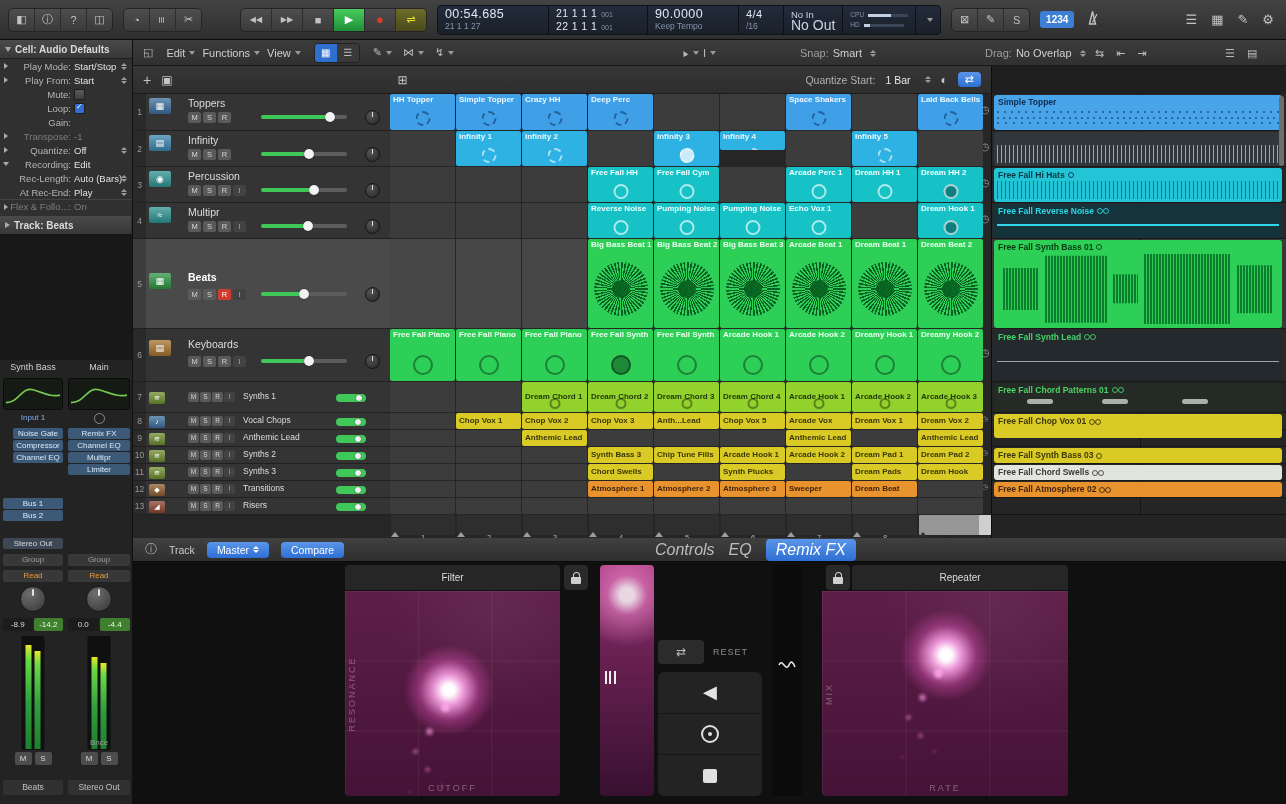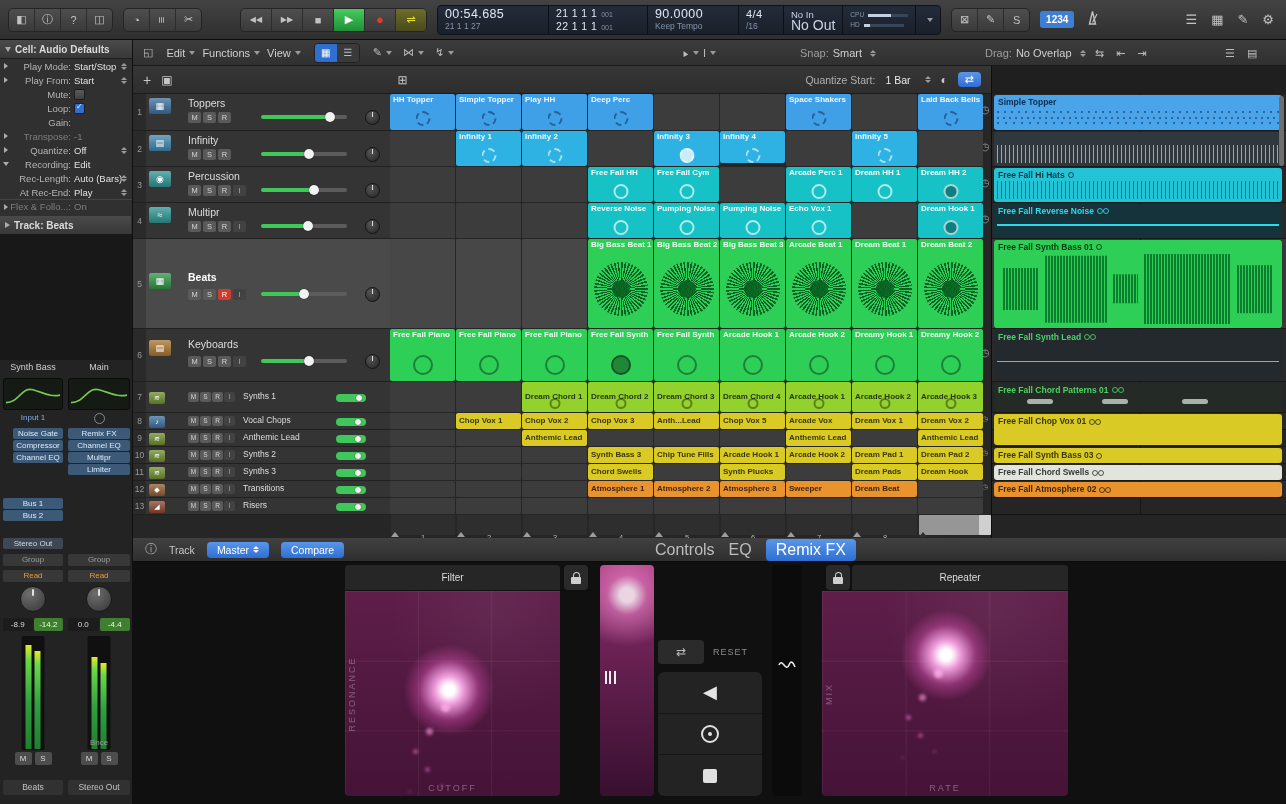--- a/index.html
+++ b/index.html
@@ -150,21 +150,21 @@
   #tscroll{position:absolute;right:2px;top:30px;width:5px;height:70px;background:#6e6e6e;border-radius:3px;}
   #tbottom{position:absolute;left:0;right:0;bottom:0;height:23px;background:#242424;border-top:1px solid #141414;}
   .corner{position:absolute;background:#cfcfcf;border-radius:1px;}
   
   #bottompanel{position:absolute;left:133px;top:538px;width:1153px;height:266px;background:#101010;overflow:hidden;}
   #pbar{position:absolute;left:0;top:0;right:0;height:24px;box-sizing:border-box;
     background:linear-gradient(#404040,#2f2f2f);border-bottom:1px solid #0b0b0b;
     display:flex;align-items:center;padding:0 12px;gap:12px;font-size:10.5px;color:#c8c8c8;}
   .bluepill{background:linear-gradient(#5a95e8,#2e6fd4);color:#fff;border-radius:4px;padding:2px 10px;font-size:10.5px;display:flex;align-items:center;}
   #ptabs{position:absolute;left:522px;top:0;height:24px;display:flex;align-items:center;gap:14px;}
-  .ptab{color:#bdbdbd;}
+  .ptab{color:#bdbdbd;font-style:italic;}
   .ptab.active{background:linear-gradient(#5a95e8,#2e6fd4);color:#fff;border-radius:4px;padding:2px 10px;}
   .padheader{position:absolute;height:25px;background:#262626;border-radius:4px 4px 0 0;color:#dcdcdc;font-size:10px;display:flex;align-items:center;justify-content:center;}
   .lockbtn{position:absolute;width:24px;height:25px;background:#2a2a2a;border-radius:4px;display:flex;align-items:center;justify-content:center;}
   .lock{width:10px;height:7px;background:#cfcfcf;border-radius:1px;position:relative;margin-top:5px;}
   .lock:before{content:"";position:absolute;left:1.5px;top:-5px;width:7px;height:5px;border:1.5px solid #cfcfcf;border-bottom:none;border-radius:4px 4px 0 0;box-sizing:border-box;}
   .xypad{position:absolute;border-radius:0 0 4px 4px;overflow:hidden;
     background:radial-gradient(circle at 70% 10%,rgba(255,255,255,.05),transparent 45%),linear-gradient(180deg,#5e1e49,#451337);}
   .xypad:before{content:"";position:absolute;inset:0;
     background:linear-gradient(rgba(255,255,255,.06) 1px,transparent 1px) 0 0/100% 34%,
                linear-gradient(90deg,rgba(255,255,255,.06) 1px,transparent 1px) 0 0/34% 100%;}
@@ -532,21 +532,21 @@
         <span class="clockic" style="top: 38px; font-size: 10px;">◷</span>
         <div class="cell" style="left: 257px; top: 28px; width: 65px; height: 36px; background: rgb(63, 160, 232); color: rgb(236, 246, 255);">
           <div class="cnm">HH Topper</div>
           <span class="ring dkdash" style="width: 15px; height: 15px; top: 17px;"></span>
         </div>
         <div class="cell" style="left: 323px; top: 28px; width: 65px; height: 36px; background: rgb(63, 160, 232); color: rgb(236, 246, 255);">
           <div class="cnm">Simple Topper</div>
           <span class="ring dkdash" style="width: 15px; height: 15px; top: 17px;"></span>
         </div>
         <div class="cell" style="left: 389px; top: 28px; width: 65px; height: 36px; background: rgb(63, 160, 232); color: rgb(236, 246, 255);">
-          <div class="cnm">Play HH</div>
+          <div class="cnm">Crazy HH</div>
           <span class="ring dkdash" style="width: 15px; height: 15px; top: 17px;"></span>
         </div>
         <div class="cell" style="left: 455px; top: 28px; width: 65px; height: 36px; background: rgb(63, 160, 232); color: rgb(236, 246, 255);">
           <div class="cnm">Deep Perc</div>
           <span class="ring dkdash" style="width: 15px; height: 15px; top: 17px;"></span>
         </div>
         <div class="slot" style="left: 521px; top: 28px; width: 65px; height: 36px;"></div>
         <div class="slot" style="left: 587px; top: 28px; width: 65px; height: 36px;"></div>
         <div class="cell" style="left: 653px; top: 28px; width: 65px; height: 36px; background: rgb(63, 160, 232); color: rgb(236, 246, 255);">
           <div class="cnm">Space Shakers</div>
@@ -579,21 +579,21 @@
         </div>
         <div class="cell" style="left: 389px; top: 65px; width: 65px; height: 35px; background: rgb(46, 178, 228); color: rgb(234, 248, 255);">
           <div class="cnm">Infinity 2</div>
           <span class="ring ltdash" style="width: 15px; height: 15px; top: 17px;"></span>
         </div>
         <div class="slot" style="left: 455px; top: 65px; width: 65px; height: 35px;"></div>
         <div class="cell" style="left: 521px; top: 65px; width: 65px; height: 35px; background: rgb(46, 178, 228); color: rgb(234, 248, 255);">
           <div class="cnm">Infinity 3</div>
           <span class="ring ltdash filll" style="width: 15px; height: 15px; top: 17px;"></span>
         </div>
-        <div class="cell" style="left: 587px; top: 65px; width: 65px; height: 32px; background: rgb(46, 178, 228); color: rgb(234, 248, 255);">
+        <div class="cell" style="left: 587px; top: 65px; width: 65px; height: 19px; background: rgb(46, 178, 228); color: rgb(234, 248, 255);">
           <div class="cnm">Infinity 4</div>
           <span class="ring ltdash" style="width: 15px; height: 15px; top: 17px;"></span>
         </div>
         <div class="slot" style="left: 653px; top: 65px; width: 65px; height: 35px;"></div>
         <div class="cell" style="left: 719px; top: 65px; width: 65px; height: 35px; background: rgb(46, 178, 228); color: rgb(234, 248, 255);">
           <div class="cnm">Infinity 5</div>
           <span class="ring ltdash" style="width: 15px; height: 15px; top: 17px;"></span>
         </div>
         <div class="slot" style="left: 785px; top: 65px; width: 65px; height: 35px;"></div>
         <div class="trow" style="top: 101px; height: 36px;">
@@ -1088,21 +1088,21 @@
             <span>Free Fall Chord Patterns 01</span>
             <span class="lc"></span>
             <span class="lc"></span>
           </div>
           <div class="wave" style="top: 0px; bottom: 0px; position: absolute;">
             <span style="position: absolute; left: 30px; top: 15.95px; width: 26px; height: 5px; border-radius: 3px; background: rgb(168, 178, 168);"></span>
             <span style="position: absolute; left: 105px; top: 15.95px; width: 26px; height: 5px; border-radius: 3px; background: rgb(168, 178, 168);"></span>
             <span style="position: absolute; left: 185px; top: 15.95px; width: 26px; height: 5px; border-radius: 3px; background: rgb(168, 178, 168);"></span>
           </div>
         </div>
-        <div class="region" style="top: 348px; height: 31px; background: rgb(217, 202, 37); color: rgb(60, 56, 6);">
+        <div class="region" style="top: 348px; height: 24px; background: rgb(217, 202, 37); color: rgb(60, 56, 6);">
           <div class="rnm thin" style="line-height: 15px;">
             <span>Free Fall Chop Vox 01</span>
             <span class="lc"></span>
             <span class="lc"></span>
           </div>
           <div class="wave"></div>
         </div>
         <div class="region" style="top: 382px; height: 15px; background: rgb(217, 202, 37); color: rgb(60, 56, 6);">
           <div class="rnm thin" style="line-height: 15px;">
             <span>Free Fall Synth Bass 03</span>

